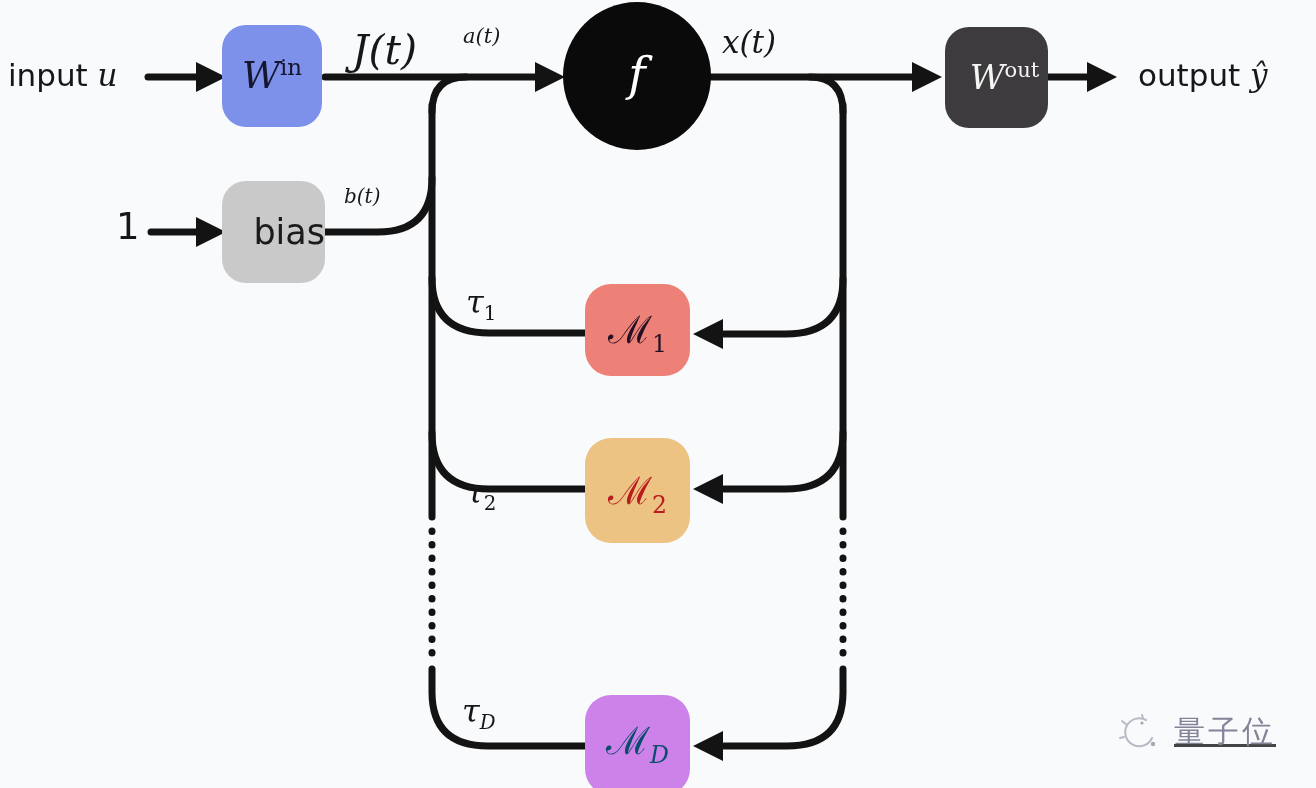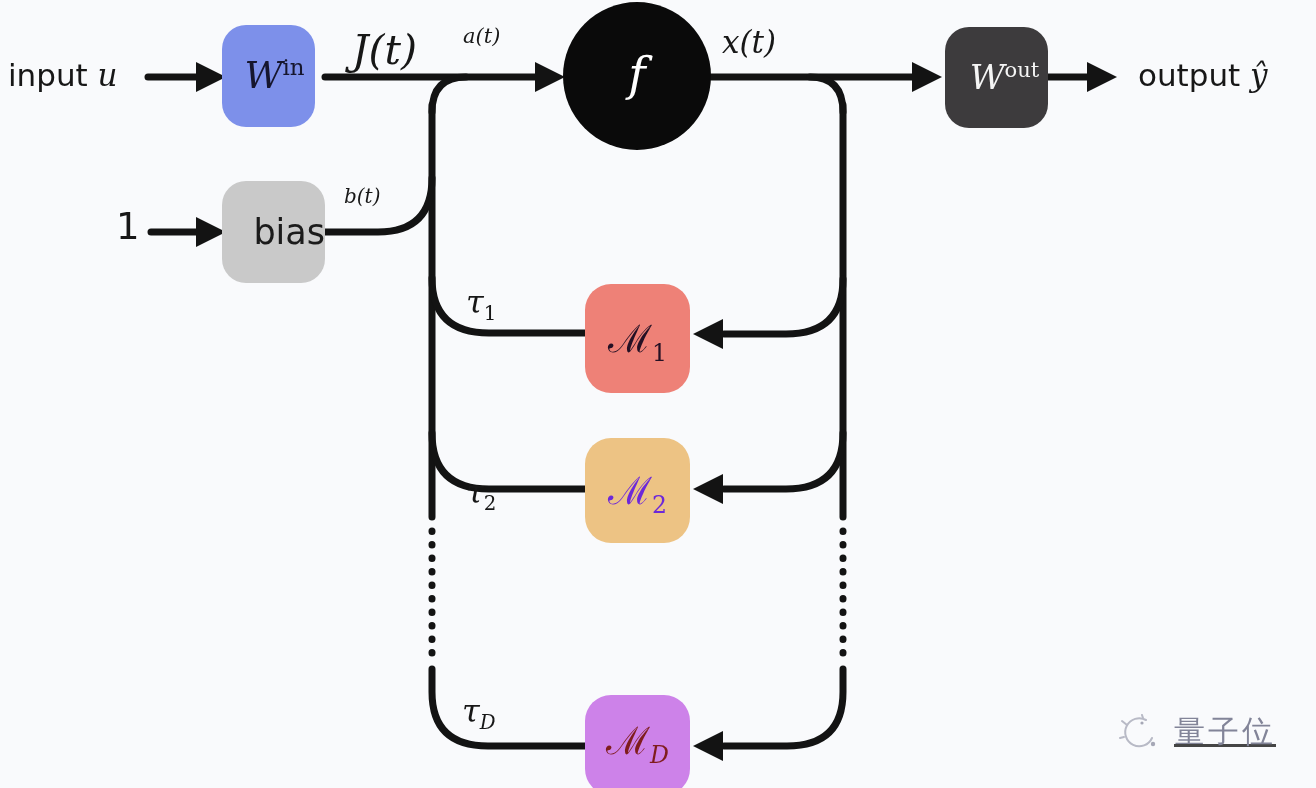--- a/index.html
+++ b/index.html
@@ -71,46 +71,46 @@
     <polygon points="535,62 565,77 535,92"></polygon>
     <polygon points="196,217 226,232 196,247"></polygon>
     <polygon points="912,62 942,77 912,92"></polygon>
     <polygon points="1087,62 1117,77 1087,92"></polygon>
     <polygon points="693,334 723,319 723,349"></polygon>
     <polygon points="693,489 723,474 723,504"></polygon>
     <polygon points="693,746 723,731 723,761"></polygon>
   </g>
 </svg>
 
-<div class="node" style="left: 222px; top: 25px; width: 81px; height: 102px; background: rgb(125, 144, 234); padding-left: 12px;">
+<div class="node" style="left: 222px; top: 25px; width: 100px; height: 102px; background: rgb(125, 144, 234);">
   <span class="math" style="font-size: 37px; color: rgb(22, 22, 46);"><span>W</span><span class="sup">in</span></span>
 </div>
 
 <div class="node" style="left: 222px; top: 181px; width: 103px; height: 102px; background: rgb(201, 201, 201); justify-content: flex-end;">
   <span style="font-size: 35px; color: rgb(27, 27, 27);">bias</span>
 </div>
 
 <div class="node circle-node" style="left: 563px; top: 2px; width: 148px; height: 148px; background: rgb(10, 10, 10);">
   <span class="math" style="font-size: 47px; margin-top: -6px; color: rgb(255, 255, 255);">f</span>
 </div>
 
 <div class="node" style="left: 945px; top: 27px; width: 103px; height: 101px; background: rgb(61, 59, 61);">
   <span class="math" style="font-size: 34px; color: rgb(245, 245, 245); margin-left: 16px;"><span>W</span><span class="sup">out</span></span>
 </div>
 
-<div class="node" style="left: 585px; top: 284px; width: 105px; height: 109px; border-radius: 26px; background: rgb(238, 129, 119);">
+<div class="node" style="left: 585px; top: 284px; width: 105px; height: 92px; border-radius: 26px; background: rgb(238, 129, 119);">
   <span class="script-m" style="font-size: 38px; color: rgb(36, 16, 36);"><span>ℳ</span><span class="sub">1</span></span>
 </div>
 
 <div class="node" style="left: 585px; top: 438px; width: 105px; height: 105px; border-radius: 26px; background: rgb(237, 195, 132);">
-  <span class="script-m" style="font-size: 38px; color: #6d28d9;"><span>ℳ</span><span class="sub">2</span></span>
+  <span class="script-m" style="font-size: 38px; color: #b91c1c;"><span>ℳ</span><span class="sub">2</span></span>
 </div>
 
 <div class="node" style="left: 585px; top: 695px; width: 105px; height: 100px; border-radius: 26px; background: rgb(205, 130, 233);">
-  <span class="script-m" style="font-size: 38px; margin-top: -8px; color: #7f1d1d;"><span>ℳ</span><span class="subi">D</span></span>
+  <span class="script-m" style="font-size: 38px; margin-top: -8px; color: #0c4a6e;"><span>ℳ</span><span class="subi">D</span></span>
 </div>
 
 <div class="lbl" style="left:8px; top:57px; font-size:31px;">
   <span class="plain">input</span>&nbsp;<span class="math">u</span>
 </div>
 
 <div class="lbl math" style="left:352px; top:26px; font-size:41px;">J(t)</div>
 <div class="lbl math" style="left:463px; top:24px; font-size:21px;">a(t)</div>
 <div class="lbl math" style="left:722px; top:24px; font-size:31px;">x(t)</div>
 

